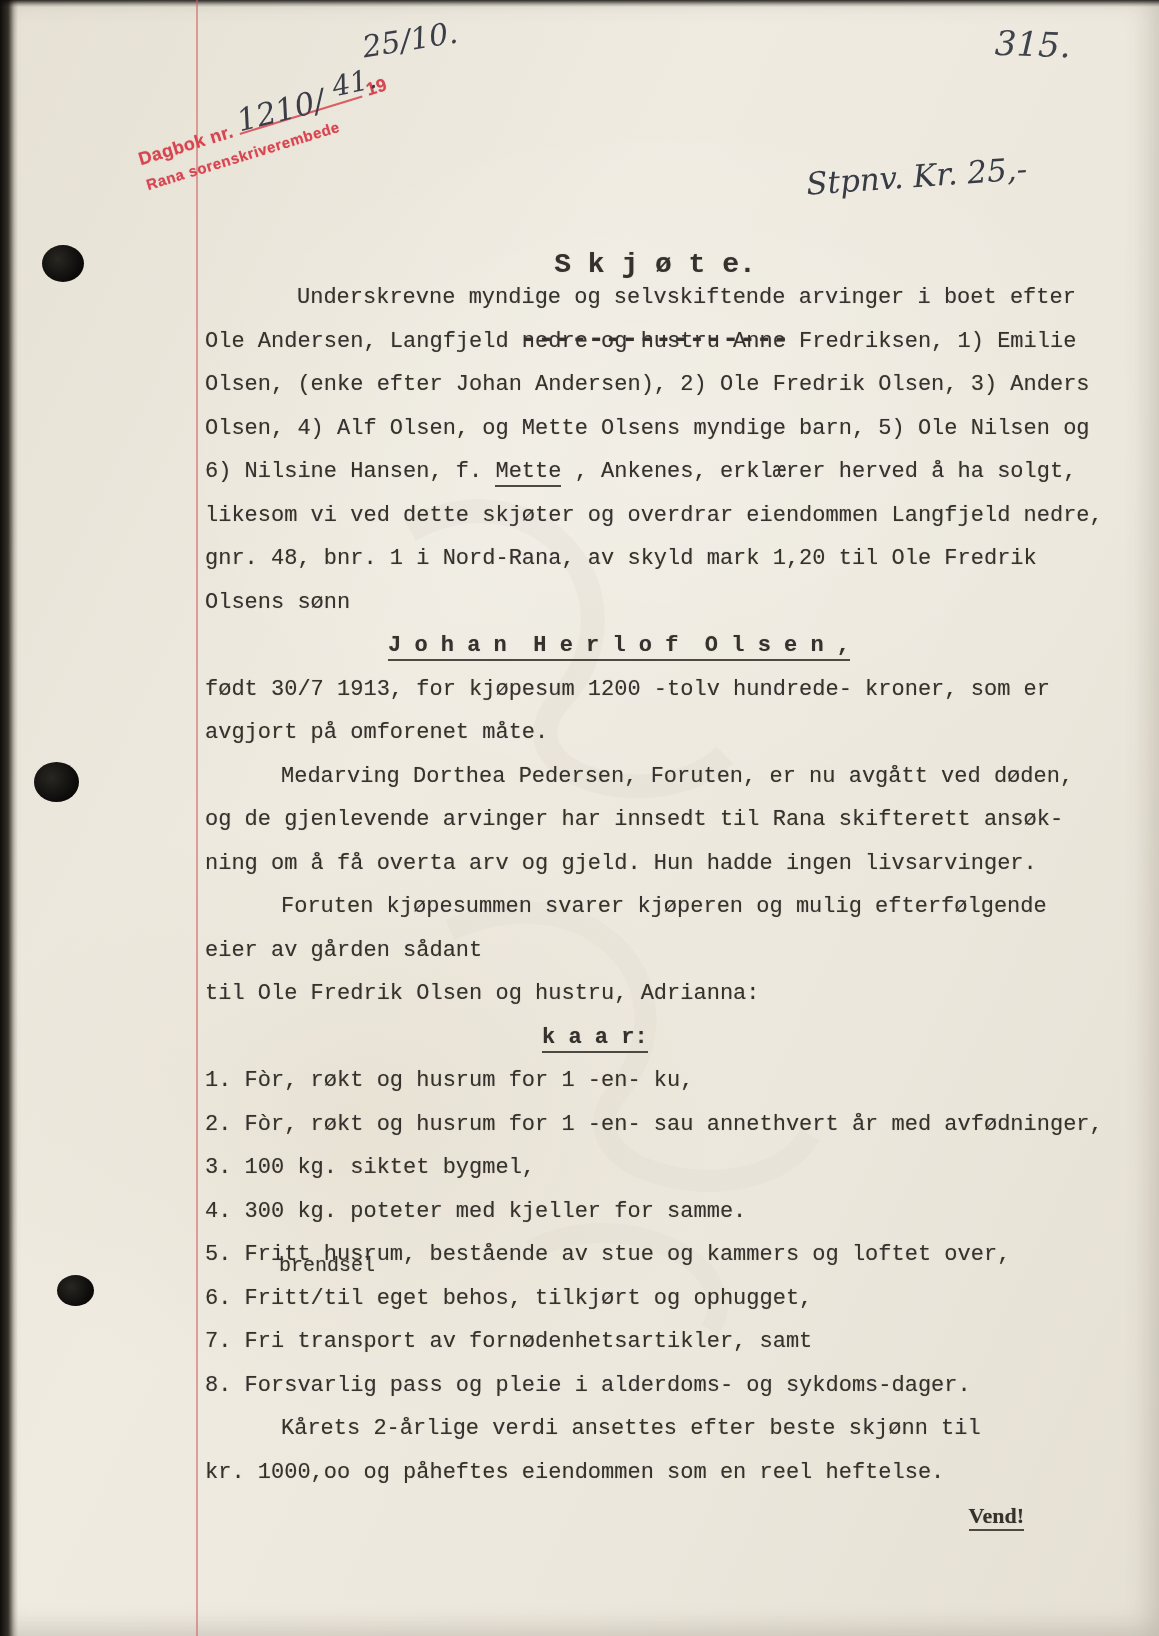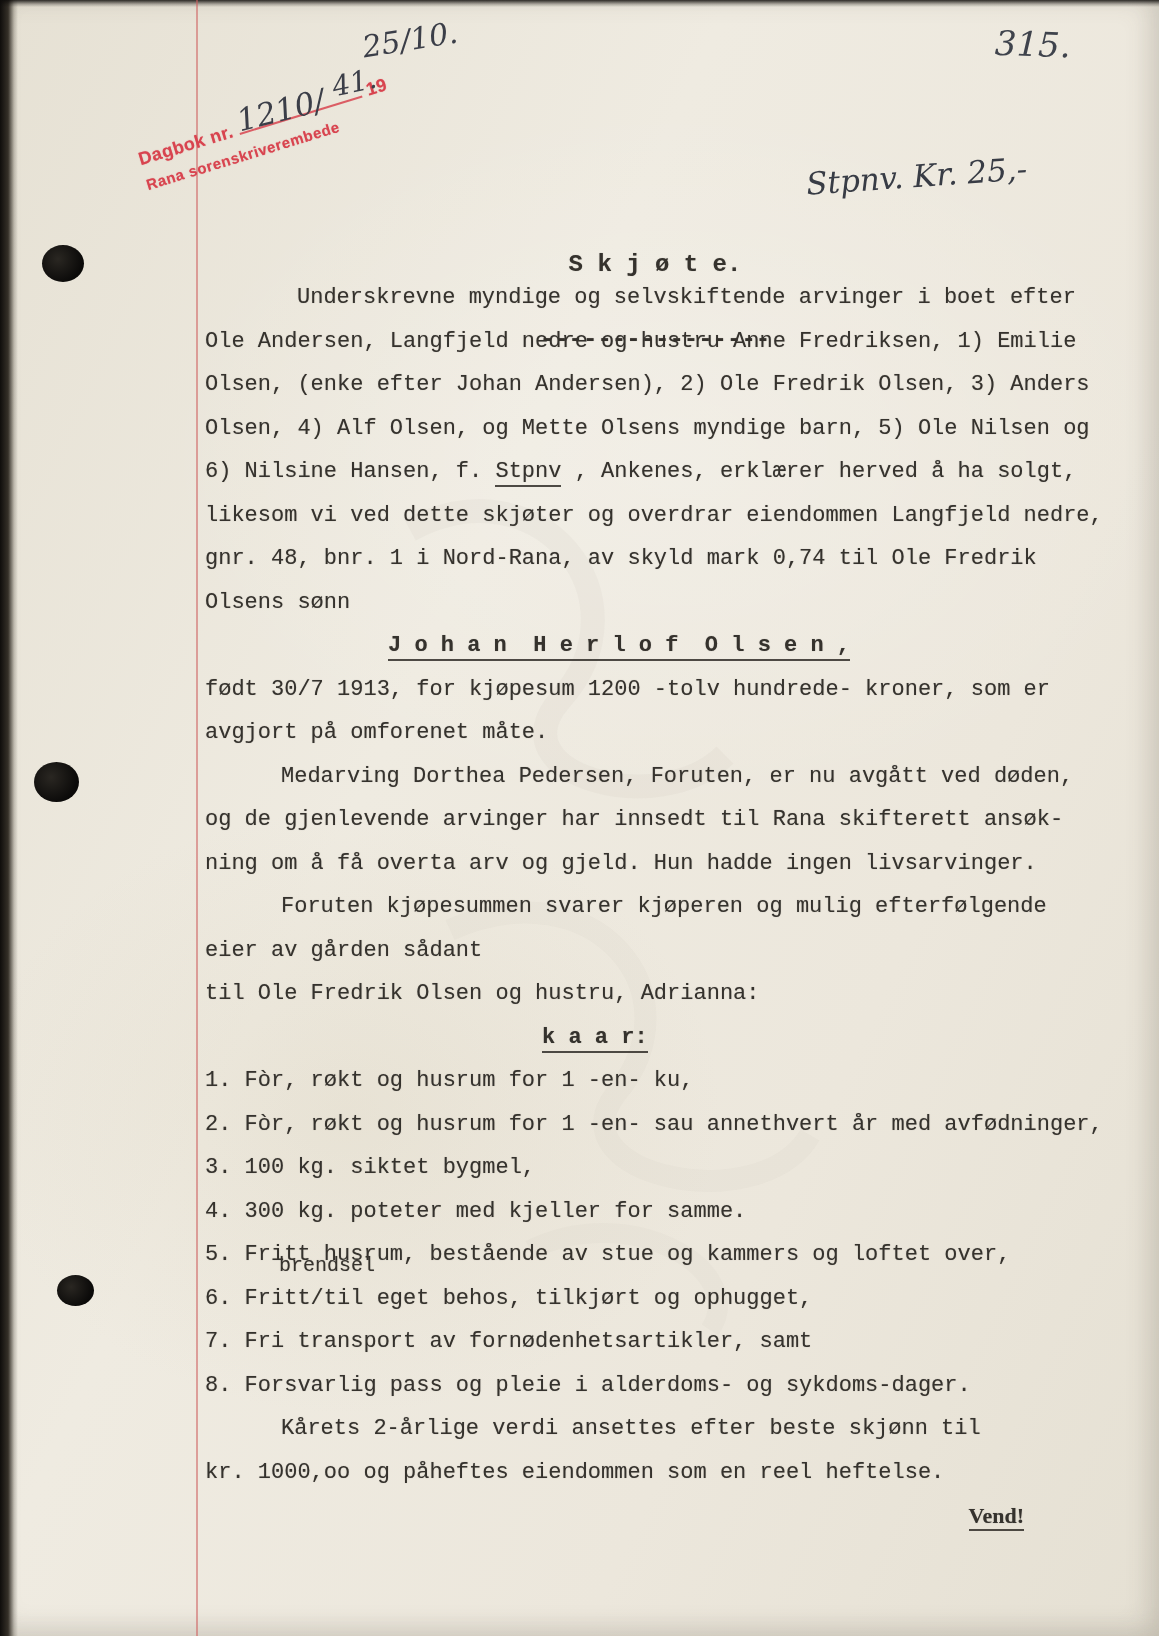--- a/index.html
+++ b/index.html
@@ -38,21 +38,21 @@
   .hw{position:absolute;font-family:"DejaVu Serif","Liberation Serif",serif;font-style:italic;
     color:#3b3e48;white-space:nowrap;}
   .hw-entry{left:236px;top:92px;font-size:31px;transform:rotate(-14deg);}
   .hw-year{left:332px;top:66px;font-size:28px;transform:rotate(-12deg);}
   .hw-date{left:362px;top:22px;font-size:30px;transform:rotate(-9deg);}
   .page-number{left:995px;top:24px;font-size:34px;transform:rotate(2deg);color:#3f434c;}
   .fee-note{left:806px;top:158px;font-size:31px;transform:rotate(-4deg);color:#383c45;}
 
   
   .title-block{position:absolute;left:225px;top:202px;width:860px;text-align:center;
-    font-size:24px;font-weight:bold;line-height:25px;white-space:pre;
+    font-size:28px;font-weight:bold;line-height:25px;white-space:pre;
     text-shadow:0 0 1px rgba(53,50,45,0.35);}
   .doc{position:absolute;left:205px;top:276px;width:897px;font-size:22px;line-height:43.5px;
     text-shadow:0 0 1px rgba(53,50,45,0.35);}
   .line{white-space:pre;}
   .rel{position:relative;}
   .ind-lg{padding-left:92px;}
   .ind-md{padding-left:76px;}
   .name-heading{padding-left:183px;font-weight:bold;}
   .kaar-heading{padding-left:337px;font-weight:bold;}
   .u-ink{border-bottom:2px solid rgba(48,45,40,0.85);padding-bottom:1px;}
@@ -92,23 +92,23 @@
   <div class="title-block">
     <div>S k j ø t e.</div>
     <div>----------------</div>
   </div>
 
   <div class="doc">
     <div class="line ind-lg">Underskrevne myndige og selvskiftende arvinger i boet efter</div>
     <div class="line">Ole Andersen, Langfjeld nedre og hustru Anne Fredriksen, 1) Emilie</div>
     <div class="line">Olsen, (enke efter Johan Andersen), 2) Ole Fredrik Olsen, 3) Anders</div>
     <div class="line">Olsen, 4) Alf Olsen, og Mette Olsens myndige barn, 5) Ole Nilsen og</div>
-    <div class="line"><span>6) Nilsine Hansen, f. </span><span class="u-ink">Stpnv</span><span> , Ankenes, erklærer herved å ha solgt,</span></div>
+    <div class="line"><span>6) Nilsine Hansen, f. </span><span class="u-ink">Mette</span><span> , Ankenes, erklærer herved å ha solgt,</span></div>
     <div class="line">likesom vi ved dette skjøter og overdrar eiendommen Langfjeld nedre,</div>
-    <div class="line">gnr. 48, bnr. 1 i Nord-Rana, av skyld mark 0,74 til Ole Fredrik</div>
+    <div class="line">gnr. 48, bnr. 1 i Nord-Rana, av skyld mark 1,20 til Ole Fredrik</div>
     <div class="line">Olsens sønn</div>
 
     <div class="line name-heading"><span class="u-ink">J o h a n  H e r l o f  O l s e n ,</span></div>
 
     <div class="line">født 30/7 1913, for kjøpesum 1200 -tolv hundrede- kroner, som er</div>
     <div class="line">avgjort på omforenet måte.</div>
 
     <div class="line ind-md">Medarving Dorthea Pedersen, Foruten, er nu avgått ved døden,</div>
     <div class="line">og de gjenlevende arvinger har innsedt til Rana skifterett ansøk-</div>
     <div class="line">ning om å få overta arv og gjeld. Hun hadde ingen livsarvinger.</div>

